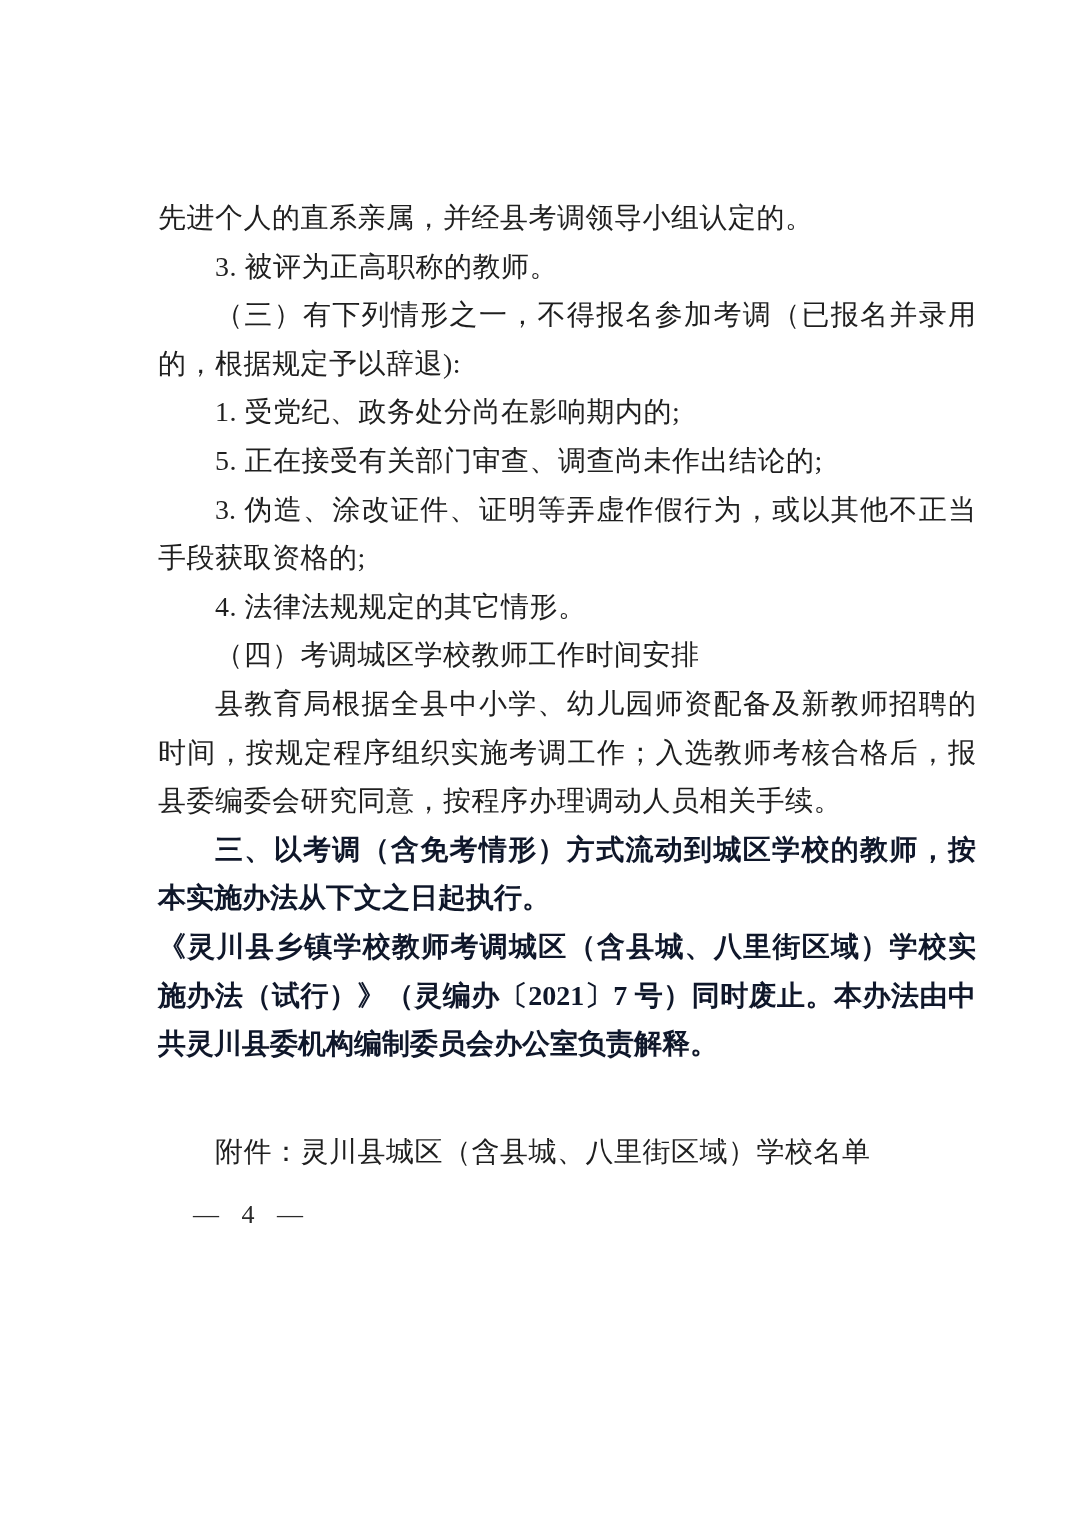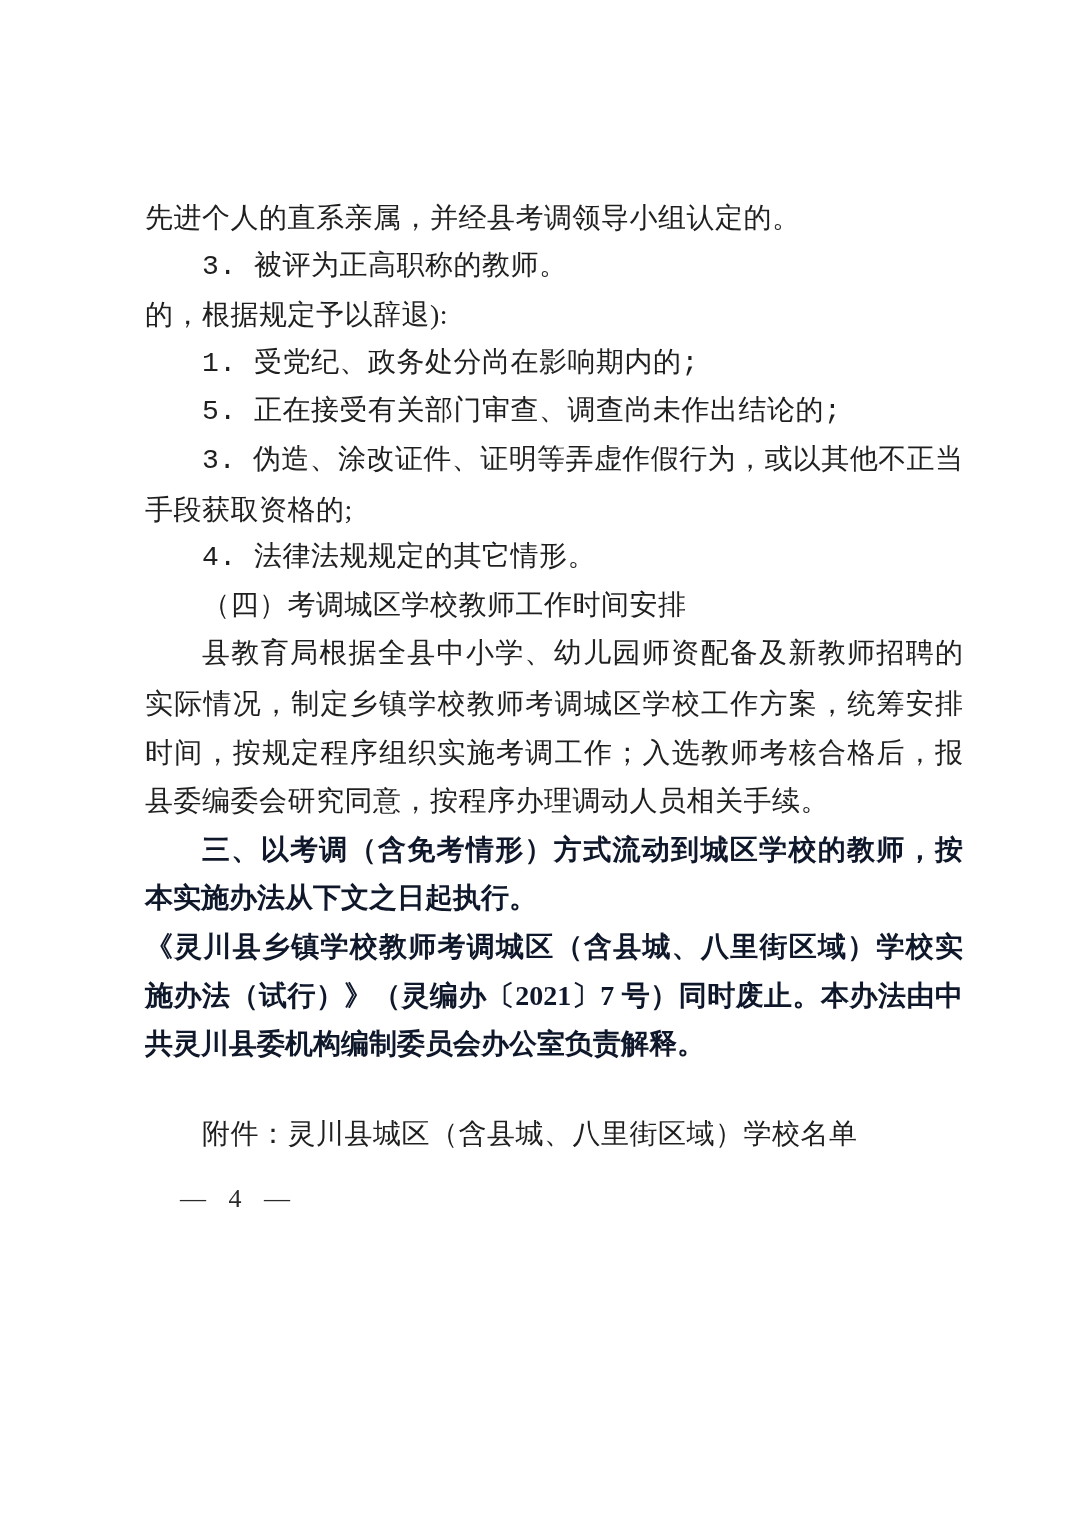--- a/index.html
+++ b/index.html
@@ -17,79 +17,78 @@
   }
   .page {
     position: absolute;
     left: 0; top: 0;
     width: 1080px;
     height: 1526px;
     background: #ffffff;
   }
   .doc {
     position: absolute;
-    left: 145px;
+    left: 158px;
     top: 194px;
     width: 818px;
   }
   .line {
     font-size: 28px;
     line-height: 48.6px;
     height: 48.6px;
     letter-spacing: 0.5px;
     white-space: nowrap;
   }
   .line.just {
     white-space: normal;
     text-align: justify;
     text-align-last: justify;
     text-justify: inter-character;
     letter-spacing: 0;
   }
   .line.indent {
     padding-left: 57px;
-    font-family: Liberation Mono, monospace;
   }
   .line.bold {
     font-family: Liberation Serif, serif;
     font-weight: 700;
     color: #0f172a;
     letter-spacing: 0;
   }
   .attachment {
-    margin-top: 43px;
+    margin-top: 59px;
   }
   .footer-pagenum {
     margin-top: 22px;
     margin-left: 35px;
     font-size: 26px;
     line-height: 34px;
     letter-spacing: 1px;
     word-spacing: 14px;
     color: #2a2a2a;
     font-family: "Liberation Serif", "DejaVu Serif", serif;
   }
 </style>
 </head>
 <body>
 
 <div class="page">
   <div class="doc">
 
   <div class="line">先进个人的直系亲属，并经县考调领导小组认定的。</div>
       <div class="line indent">3. 被评为正高职称的教师。</div>
+      <div class="line indent just">（三）有下列情形之一，不得报名参加考调（已报名并录用</div>
       <div class="line">的，根据规定予以辞退):</div>
       <div class="line indent">1. 受党纪、政务处分尚在影响期内的;</div>
       <div class="line indent">5. 正在接受有关部门审查、调查尚未作出结论的;</div>
       <div class="line indent just">3. 伪造、涂改证件、证明等弄虚作假行为，或以其他不正当</div>
       <div class="line">手段获取资格的;</div>
       <div class="line indent">4. 法律法规规定的其它情形。</div>
       <div class="line indent">（四）考调城区学校教师工作时间安排</div>
       <div class="line indent just">县教育局根据全县中小学、幼儿园师资配备及新教师招聘的</div>
-      <div class="line just">实际情况，制定乡镇学校教师考调城区学校工作方案，统筹安排</div>
       <div class="line just">时间，按规定程序组织实施考调工作；入选教师考核合格后，报</div>
       <div class="line">县委编委会研究同意，按程序办理调动人员相关手续。</div>
       <div class="line indent bold just">三、以考调（含免考情形）方式流动到城区学校的教师，按</div>
       <div class="line bold">本实施办法从下文之日起执行。</div>
       <div class="line bold just">《灵川县乡镇学校教师考调城区（含县城、八里街区域）学校实</div>
       <div class="line bold just">施办法（试行）》（灵编办〔2021〕7 号）同时废止。本办法由中</div>
       <div class="line bold">共灵川县委机构编制委员会办公室负责解释。</div>
       <div class="line indent attachment">附件：灵川县城区（含县城、八里街区域）学校名单</div>
       <div class="footer-pagenum">— 4 —</div>
     </div>

